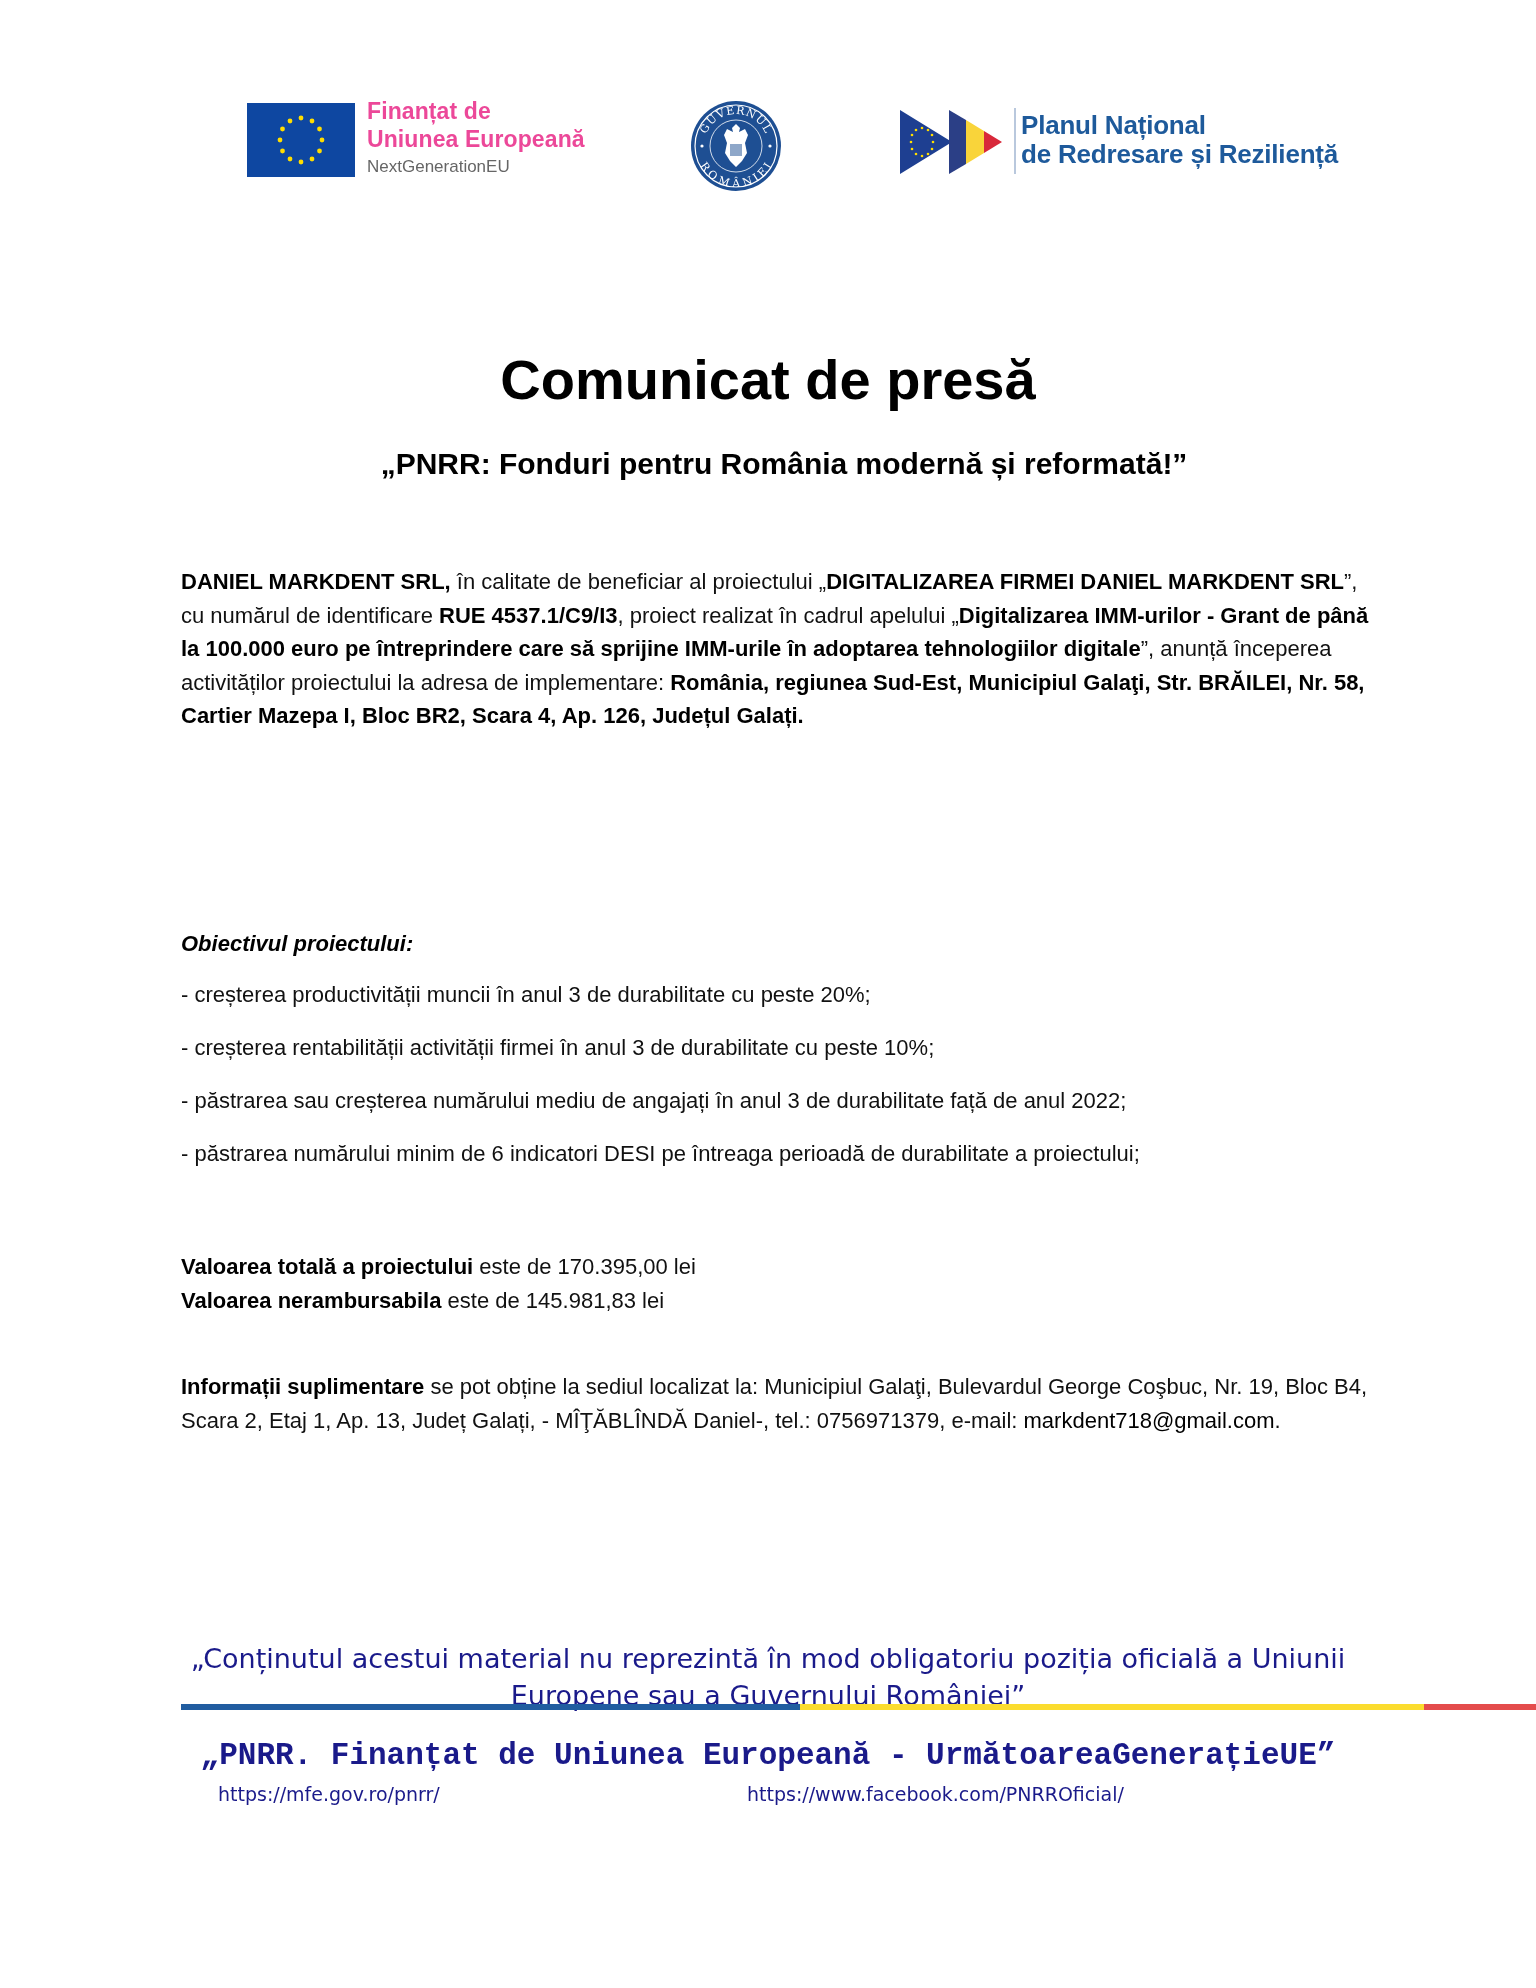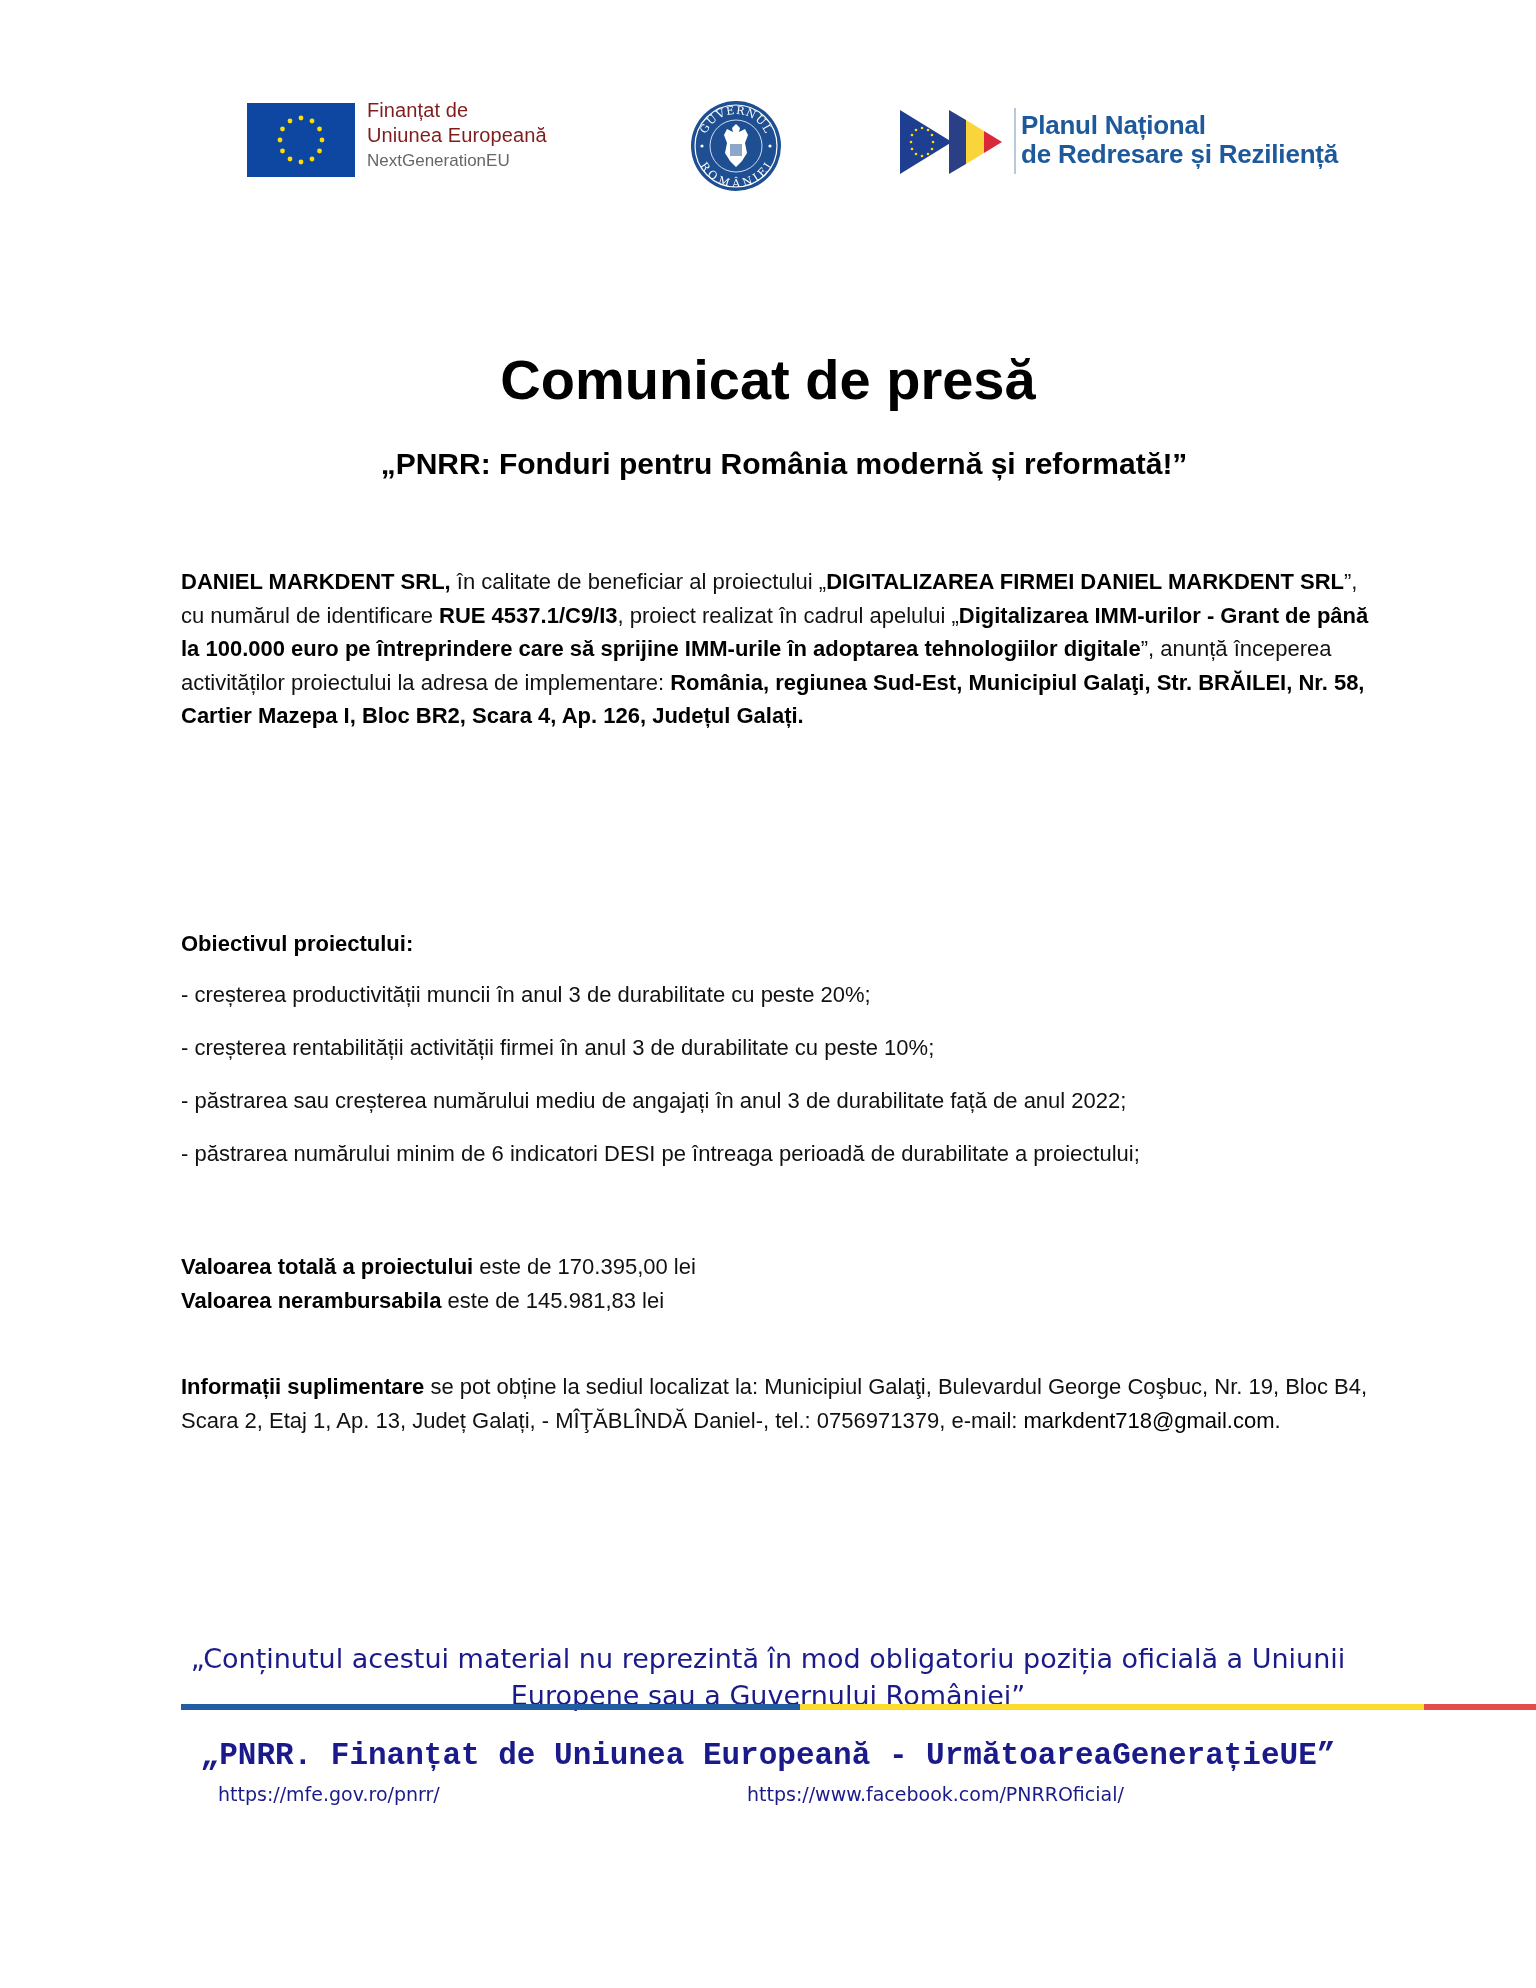--- a/index.html
+++ b/index.html
@@ -6,41 +6,41 @@
   body {
     width: 1536px; height: 1988px; position: relative; overflow: hidden;
     font-family: "Liberation Sans", "DejaVu Sans", sans-serif; color: #000;
   }
   .abs { position: absolute; }
 
   
   .eu-flag { left: 247px; top: 103px; width: 108px; height: 74px; background: #0e47a1; }
   .eu-flag svg { display: block; }
   .eu-text { left: 367px; top: 100px; line-height: 1; }
-  .eu-text .l1, .eu-text .l2 { color: #7f1d1d; font-weight: normal; font-size: 20px; letter-spacing: 0.1px; }
+  .eu-text .l1, .eu-text .l2 { color: #ec4899; font-weight: bold; font-size: 23px; letter-spacing: 0.1px; }
   .eu-text .l1 { margin-bottom: 5px; }
   .eu-text .l2 { margin-bottom: 7px; }
   .eu-text .l3 { color: #666; font-size: 17px; }
 
   .gov-seal { left: 690px; top: 100px; width: 92px; height: 92px; }
 
   .pnrr-logo { left: 900px; top: 108px; width: 118px; height: 68px; }
   .pnrr-divider { left: 1014px; top: 108px; width: 2px; height: 66px; background: #b9c8dd; }
   .pnrr-text { left: 1021px; top: 111px; color: #1e5a9b; font-size: 26px; line-height: 29px; font-weight: bold; letter-spacing: -0.2px; }
 
   
   .title { left: 0; width: 1536px; top: 345px; text-align: center; font-size: 56px; font-weight: bold; line-height: 70px; }
   .subtitle { left: 0; width: 1536px; top: 444px; text-align: center; font-size: 30px; font-weight: bold; line-height: 40px; padding-left: 16px; }
 
   
   .body-text { left: 181px; width: 1190px; font-size: 22px; line-height: 33.5px; color: #111; }
   .b { font-weight: bold; color: #000; }
   .p-intro { top: 565px; }
   .p-dates { top: 804px; }
-  .p-obj-title { top: 927px; }
+  .p-obj-title { top: 927px; font-style: italic; }
   .obj-item { left: 181px; font-size: 22px; line-height: 30px; color: #111; }
   .p-values { top: 1250px; }
   .p-info { top: 1370px; }
   .email-link { color: #000000; cursor: pointer; }
 
   
   .disclaimer { left: 150px; width: 1236px; top: 1593px; text-align: center; color: #1a1a8a; font-size: 27px; line-height: 37px; font-family: "DejaVu Sans", sans-serif; margin-top: 47px; }
   .color-bar { left: 181px; top: 1704px; height: 6px; width: 1355px; display: flex; }
   .color-bar .seg-blue { width: 619px; background: #215da0; }
   .color-bar .seg-yellow { width: 624px; background: #fbdc2e; }

